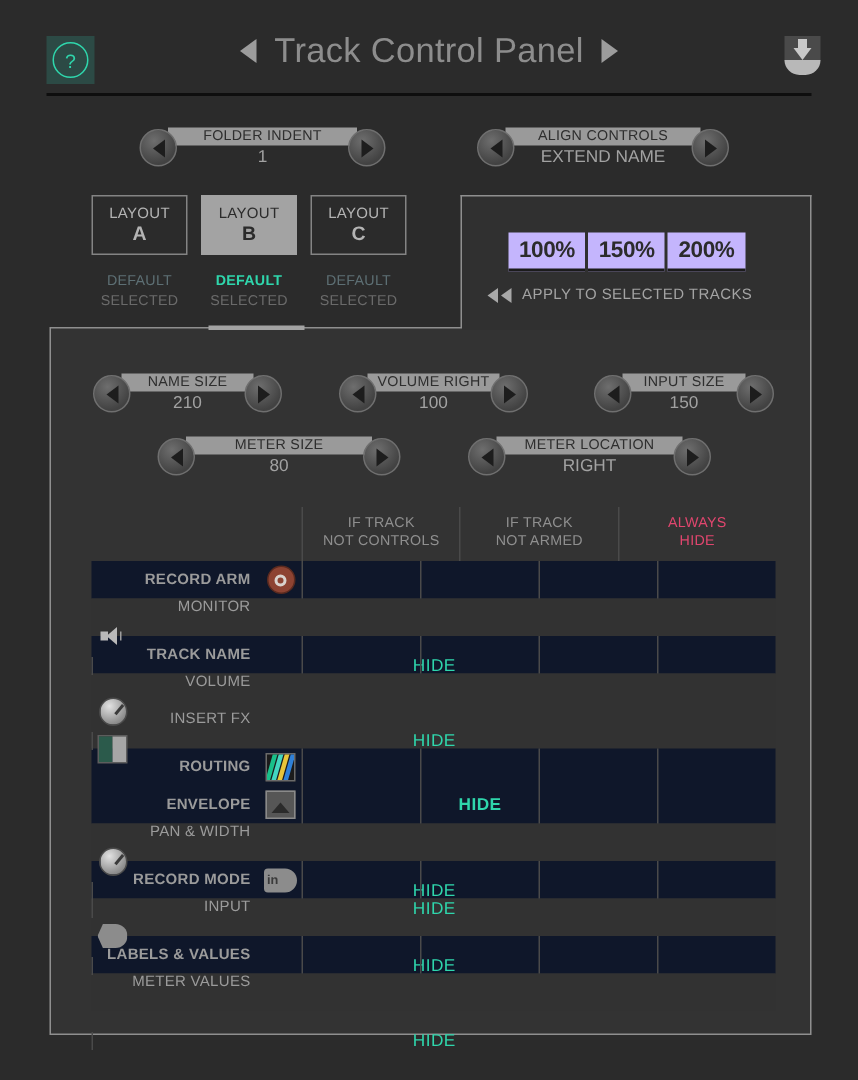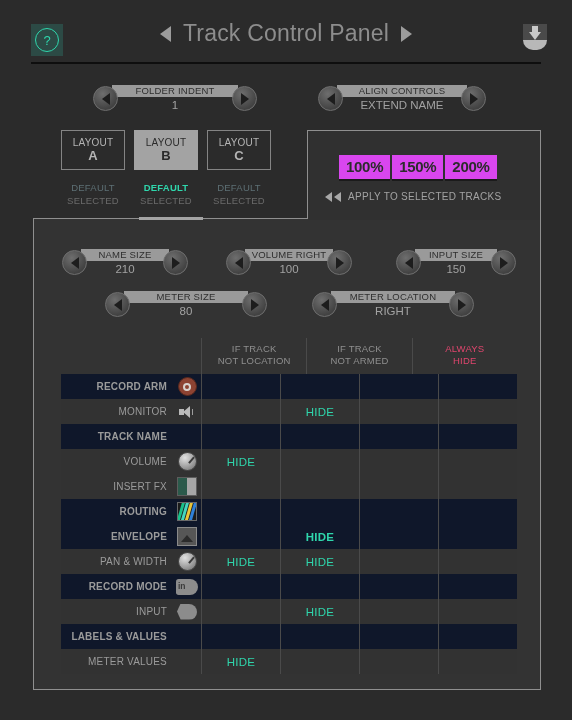--- a/index.html
+++ b/index.html
@@ -79,21 +79,21 @@
   .ds.sel .d1{color:#2fd6ac;font-weight:bold;}
 
   
   .pctbox{
     position:absolute;left:307px;top:130px;width:234px;height:88px;
     box-sizing:border-box;border:1px solid #8f8f8f;border-bottom:none;
     background:#303030;
   }
   .pcts{position:absolute;left:31px;top:24px;display:flex;gap:2px;}
   .pct{
-    background:#d946ef;color:#2c2c2c;font-size:15px;font-weight:bold;
+    background:#c4b5fd;color:#2c2c2c;font-size:15px;font-weight:bold;
     padding:3px 7px 3px 7px;line-height:18px;letter-spacing:-.3px;
     border-bottom:2px solid #1b1b1b;
   }
   .apply{position:absolute;left:17px;top:60px;display:flex;align-items:center;gap:7px;}
   .dd{display:flex;gap:2px;}
   .dd i{width:0;height:0;border-top:5px solid transparent;border-bottom:5px solid transparent;border-right:7px solid #a8a8a8;}
   .apply span{font-size:10px;color:#a3a3a3;letter-spacing:.3px;}
 
   
   .panel{
@@ -108,21 +108,21 @@
   .thead{display:flex;height:36px;}
   .th{
     font-size:9.5px;line-height:12px;text-align:center;color:#8f8f8f;
     padding-top:5px;box-sizing:border-box;letter-spacing:.2px;
     display:flex;flex-direction:column;align-items:center;justify-content:flex-start;
   }
   .th.vline{border-left:1px solid #4a4a4a;}
   .th.danger{color:#e0466e;}
   .tr{display:flex;height:25px;align-items:stretch;}
   .tr.odd{background:#0f172a;font-weight:bold;}
-  .tr.even{background:#323232;}
+  .tr.even{background:#323232;flex-direction:column;}
   .c0{
     width:112px;display:flex;align-items:center;justify-content:flex-end;
     padding-right:6px;box-sizing:border-box;
   }
   .rowlbl{font-size:10px;color:#9b9b9b;letter-spacing:.2px;}
   .ic{width:28px;display:flex;align-items:center;justify-content:center;flex:0 0 28px;}
   .cell{
     flex:1;display:flex;align-items:center;justify-content:center;
     border-left:1px solid #4a4a4a;box-sizing:border-box;
   }
@@ -331,21 +331,21 @@
         <i></i>
       </div>
   </div>
 
   <div class="tbl">
     <div class="thead">
       <div class="c0"></div>
       <div class="ic"></div>
       <div class="th vline" style="flex:1">
         <span>IF TRACK</span>
-        <span>NOT LOCATION</span>
+        <span>NOT CONTROLS</span>
       </div>
       <div class="th vline" style="flex:1">
         <span>IF TRACK</span>
         <span>NOT ARMED</span>
       </div>
       <div class="th vline danger" style="flex:1">
         <span>ALWAYS</span>
         <span>HIDE</span>
       </div>
     </div>

